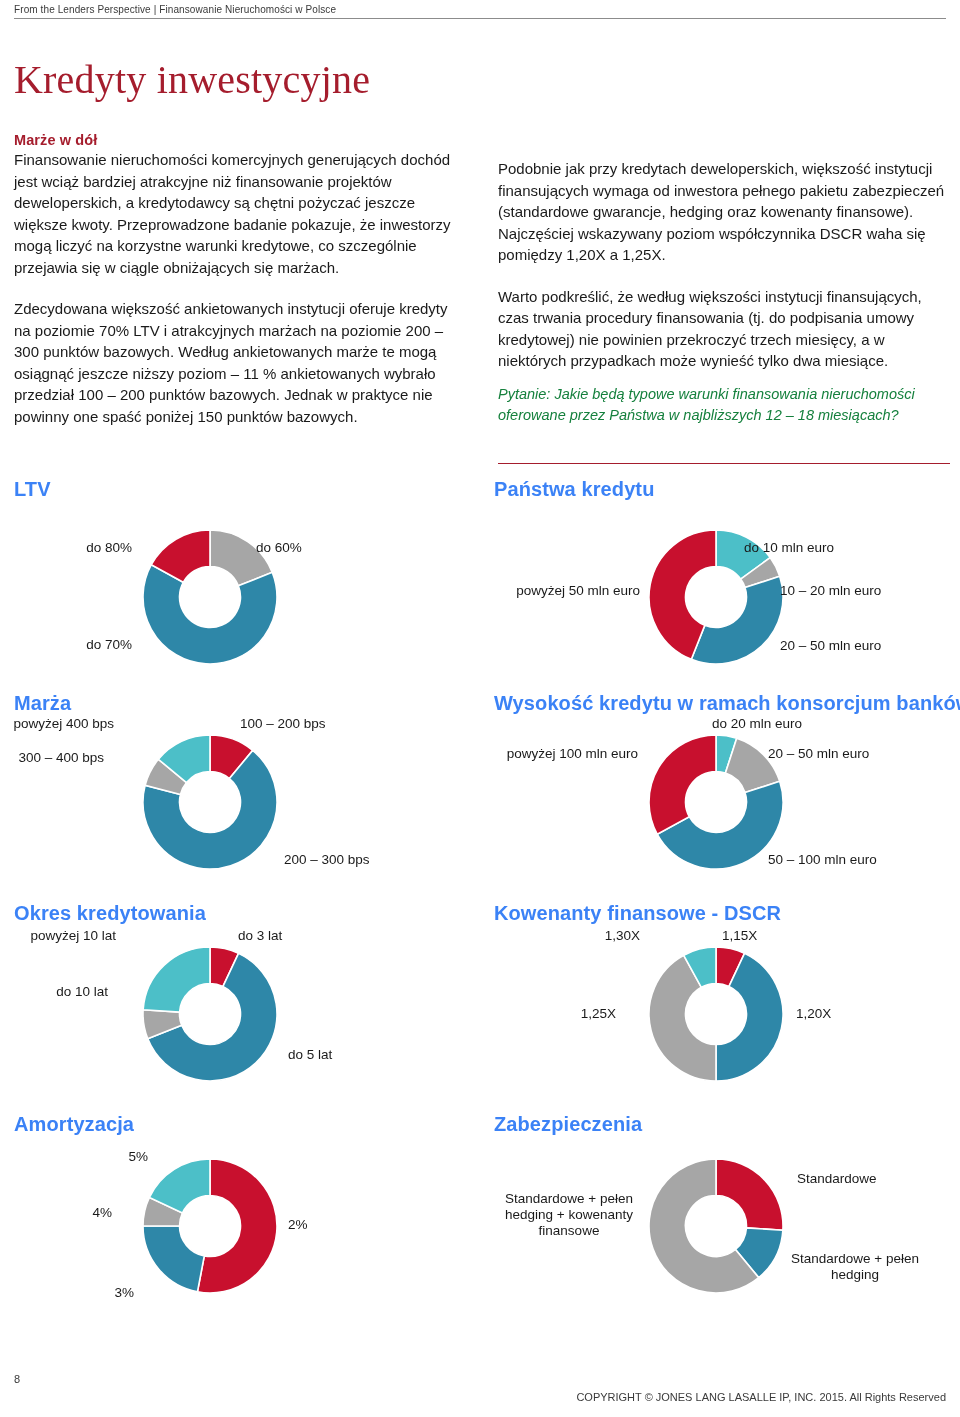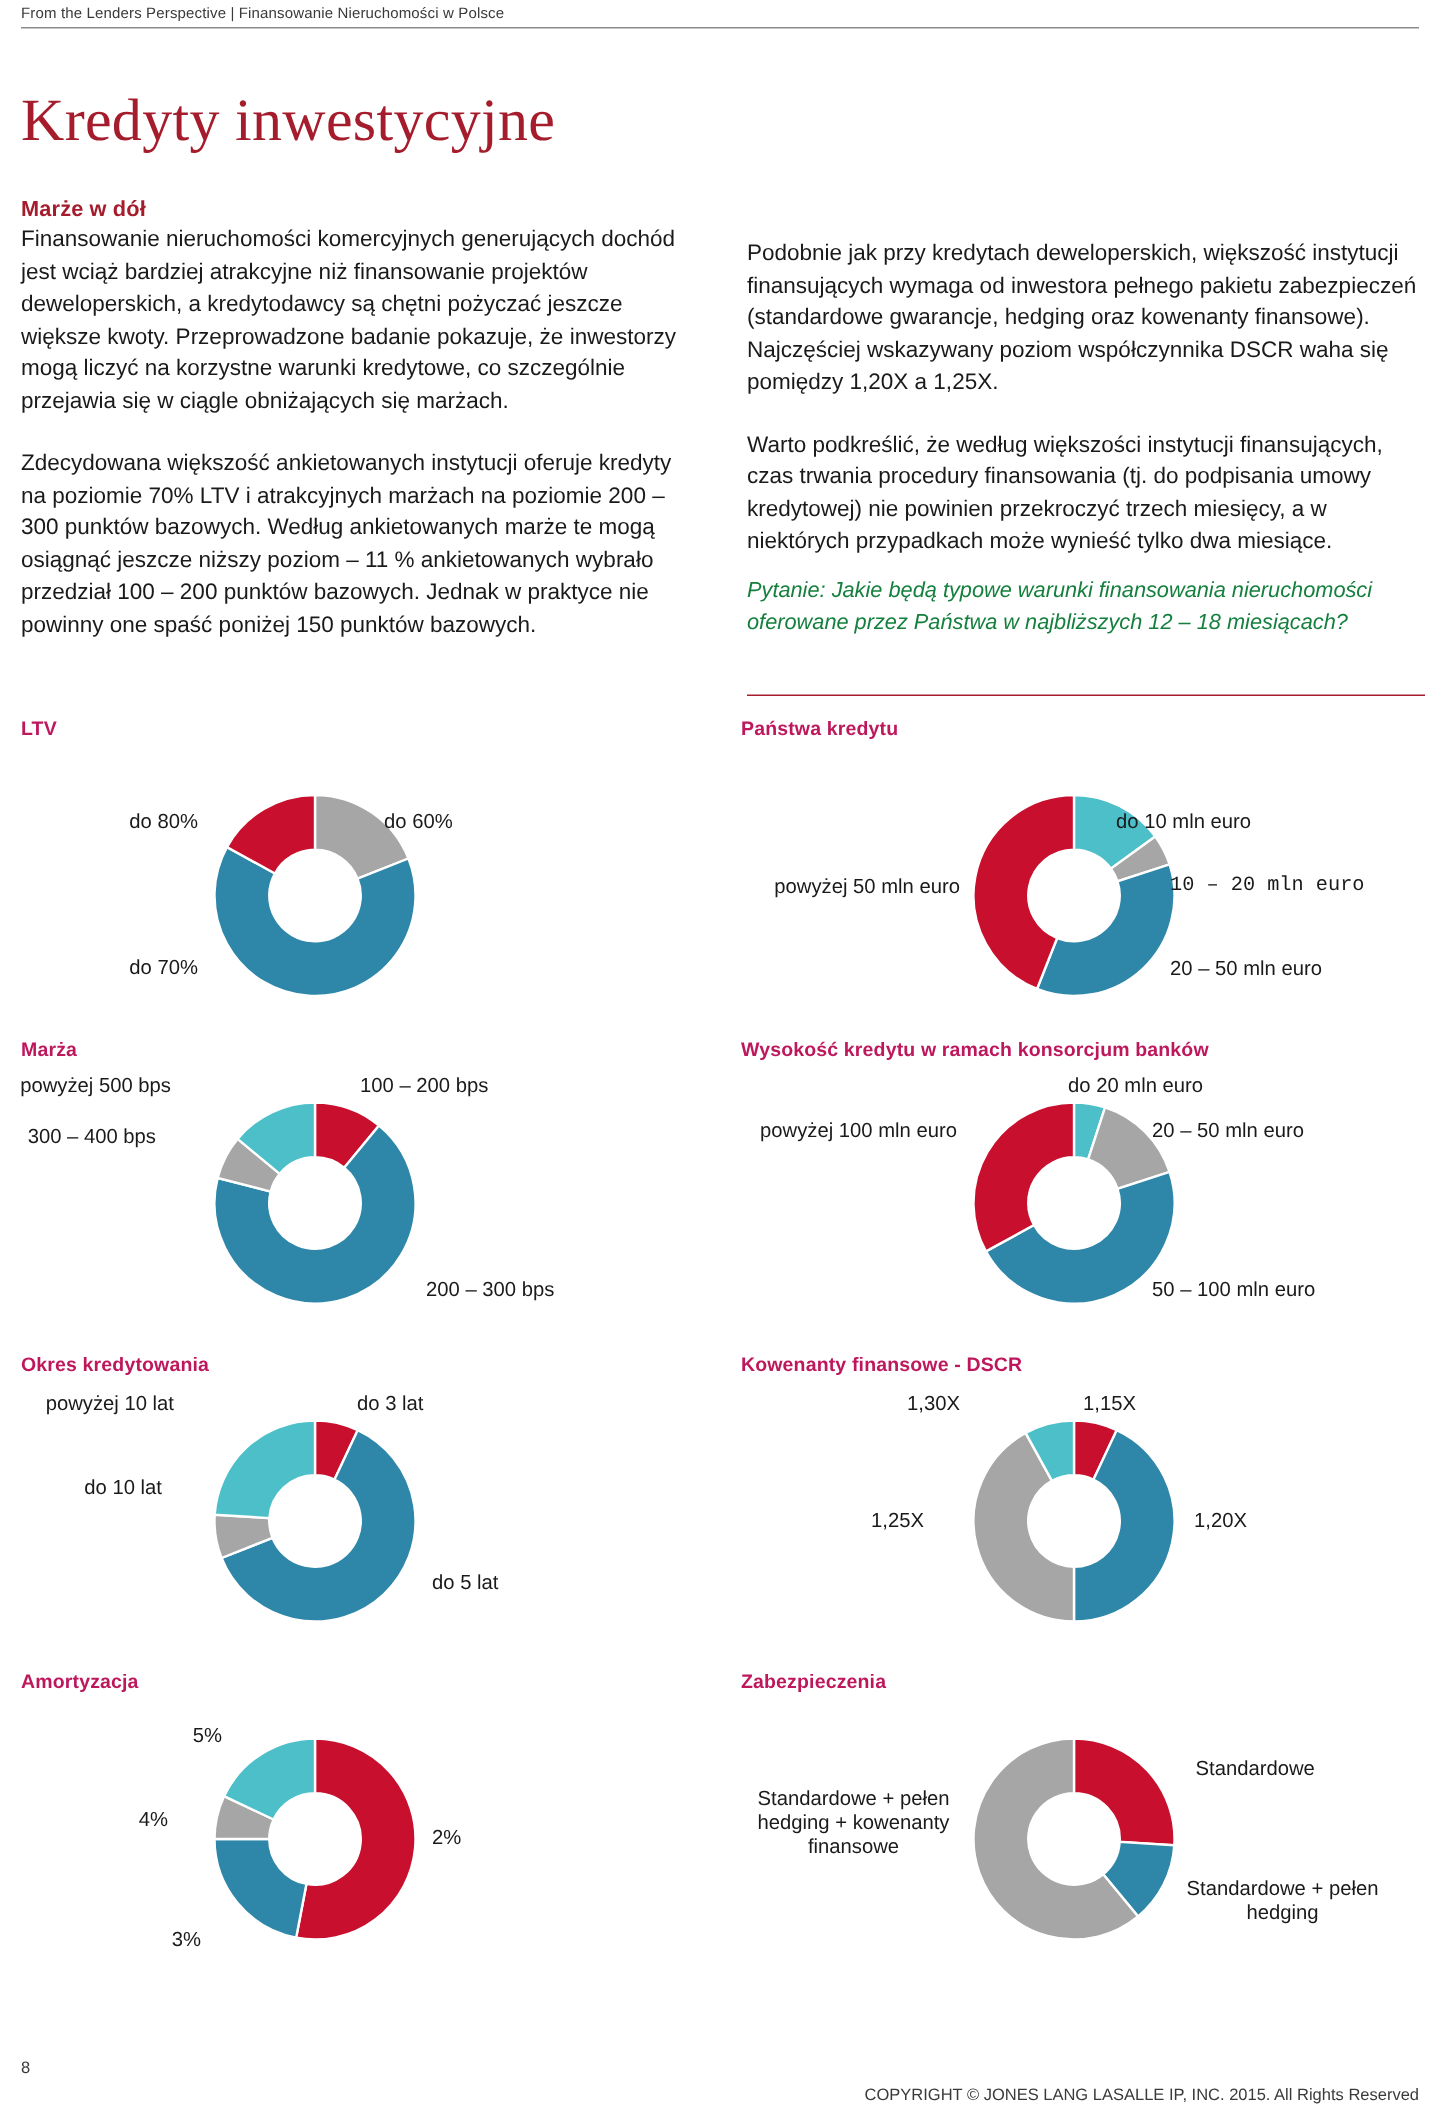--- a/index.html
+++ b/index.html
@@ -96,23 +96,23 @@
   
   .chart-block {
     position: absolute;
     width: 480px;
     height: 210px;
   }
   .chart-title {
     position: absolute;
     left: 14px;
     top: 0;
-    font-size: 13px;
+    font-size: 20px;
     font-weight: bold;
-    color: #be185d;
+    color: #3b82f6;
     white-space: nowrap;
     letter-spacing: 0.1px;
   }
   .donut-wrap {
     position: absolute;
   }
   .slice-label {
     position: absolute;
     font-size: 13.5px;
     color: #1a1a1a;
@@ -184,36 +184,36 @@
   <div class="chart-title">Państwa kredytu</div>
   <div class="donut-wrap" style="left:168px; top:51px;">
     <svg width="136" height="136" viewBox="0 0 136 136" id="svg-wysokosc-kredytu">
         <path d="M 68 1 A 67 67 0 0 1 122.20413862312148 28.618388096404303 L 92.6750183284359 50.07254980507957 A 30.5 30.5 0 0 0 68 37.5 Z" fill="#4cbfc8" stroke="#ffffff" stroke-width="1.6"></path>
         <path d="M 122.20413862312148 28.618388096404303 A 67 67 0 0 1 131.7207865917753 47.29586137687852 L 97.00722374700219 58.5749816715641 A 30.5 30.5 0 0 0 92.6750183284359 50.07254980507957 Z" fill="#a6a6a6" stroke="#ffffff" stroke-width="1.6"></path>
         <path d="M 131.7207865917753 47.29586137687852 A 67 67 0 0 1 43.33565497012656 130.29502455451285 L 56.772201143117314 96.35818281959166 A 30.5 30.5 0 0 0 97.00722374700219 58.5749816715641 Z" fill="#2e87a8" stroke="#ffffff" stroke-width="1.6"></path>
         <path d="M 43.33565497012656 130.29502455451285 A 67 67 0 0 1 67.99999999999999 1 L 68 37.5 A 30.5 30.5 0 0 0 56.772201143117314 96.35818281959166 Z" fill="#c8102e" stroke="#ffffff" stroke-width="1.6"></path>
       </svg>
   </div>
   <div class="slice-label" style="left:264px; top:62px;">do 10 mln euro</div>
-  <div class="slice-label" style="left:300px; top:105px;font-family:Liberation Mono, monospace;">10 – 20 mln euro</div>
+  <div class="slice-label" style="left:300px; top:105px;">10 – 20 mln euro</div>
   <div class="slice-label" style="left:300px; top:160px;">20 – 50 mln euro</div>
   <div class="slice-label ta-right" style="left:10px; top:105px; width:150px;">powyżej 50 mln euro</div>
 </div>
 
 <div class="chart-block" style="left:0px; top:692px;">
   <div class="chart-title">Marża</div>
   <div class="donut-wrap" style="left:142px; top:42px;">
     <svg width="136" height="136" viewBox="0 0 136 136" id="svg-marza">
         <path d="M 68 1 A 67 67 0 0 1 110.70740731316222 16.375612734022127 L 87.44143168733504 44.49934609533843 A 30.5 30.5 0 0 0 68 37.5 Z" fill="#c8102e" stroke="#ffffff" stroke-width="1.6"></path>
         <path d="M 110.70740731316222 16.375612734022127 A 67 67 0 1 1 3.1049282043817215 51.33777755995469 L 38.45821358557676 60.41495844147191 A 30.5 30.5 0 1 0 87.44143168733504 44.49934609533843 Z" fill="#2e87a8" stroke="#ffffff" stroke-width="1.6"></path>
         <path d="M 3.1049282043817215 51.33777755995469 A 67 67 0 0 1 16.375612734022134 25.29259268683777 L 44.49934609533844 48.55856831266496 A 30.5 30.5 0 0 0 38.45821358557676 60.41495844147191 Z" fill="#a6a6a6" stroke="#ffffff" stroke-width="1.6"></path>
         <path d="M 16.375612734022134 25.29259268683777 A 67 67 0 0 1 67.99999999999999 1 L 68 37.5 A 30.5 30.5 0 0 0 44.49934609533844 48.55856831266496 Z" fill="#4cbfc8" stroke="#ffffff" stroke-width="1.6"></path>
       </svg>
   </div>
-  <div class="slice-label ta-right" style="left:0px; top:24px; width:114px;">powyżej 500 bps</div>
+  <div class="slice-label ta-right" style="left:0px; top:24px; width:114px;">powyżej 400 bps</div>
   <div class="slice-label" style="left:240px; top:24px;">100 – 200 bps</div>
   <div class="slice-label ta-right" style="left:0px; top:58px; width:104px;">300 – 400 bps</div>
   <div class="slice-label" style="left:284px; top:160px;">200 – 300 bps</div>
 </div>
 
 <div class="chart-block" style="left:480px; top:692px;">
   <div class="chart-title">Wysokość kredytu w ramach konsorcjum banków</div>
   <div class="donut-wrap" style="left:168px; top:42px;">
     <svg width="136" height="136" viewBox="0 0 136 136" id="svg-konsorcjum">
         <path d="M 68 1 A 67 67 0 0 1 88.70413862312148 4.279213408224713 L 77.4250183284359 38.992776252997814 A 30.5 30.5 0 0 0 68 37.5 Z" fill="#4cbfc8" stroke="#ffffff" stroke-width="1.6"></path>

